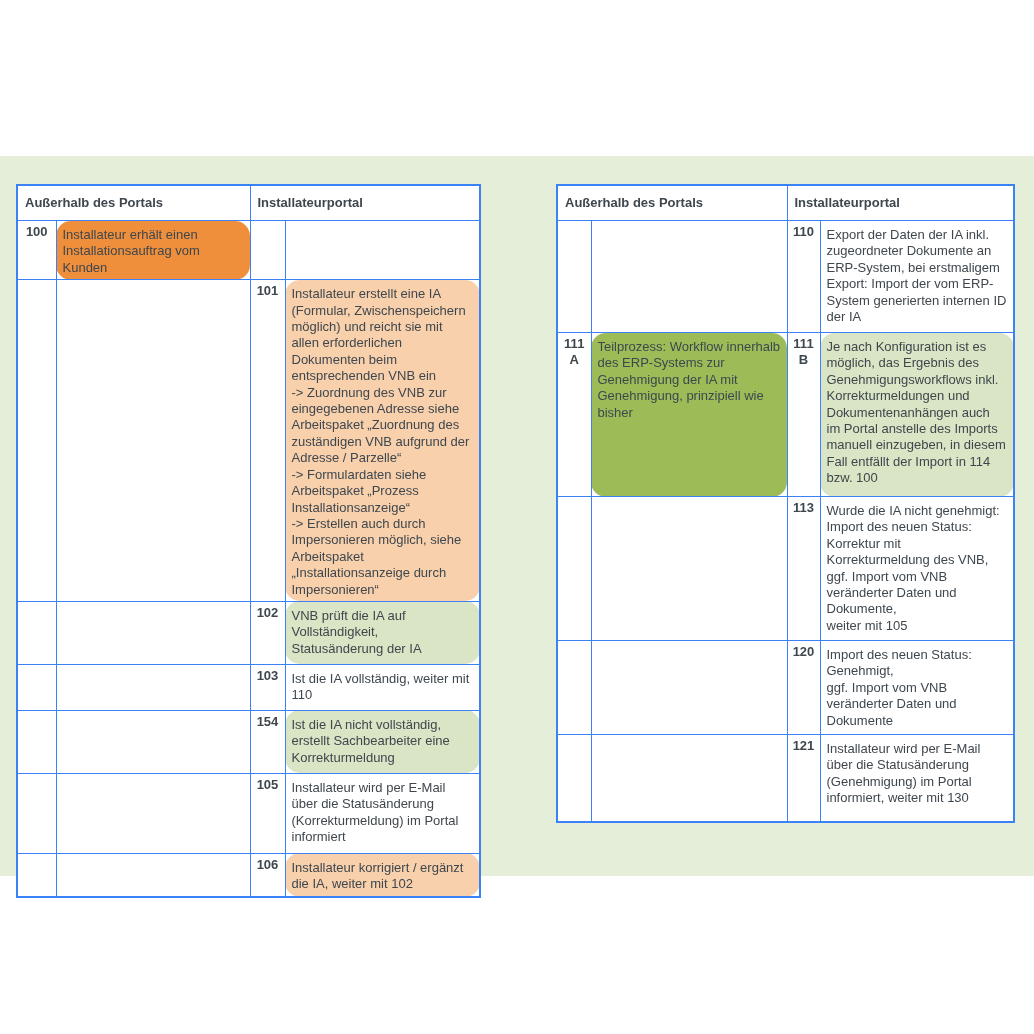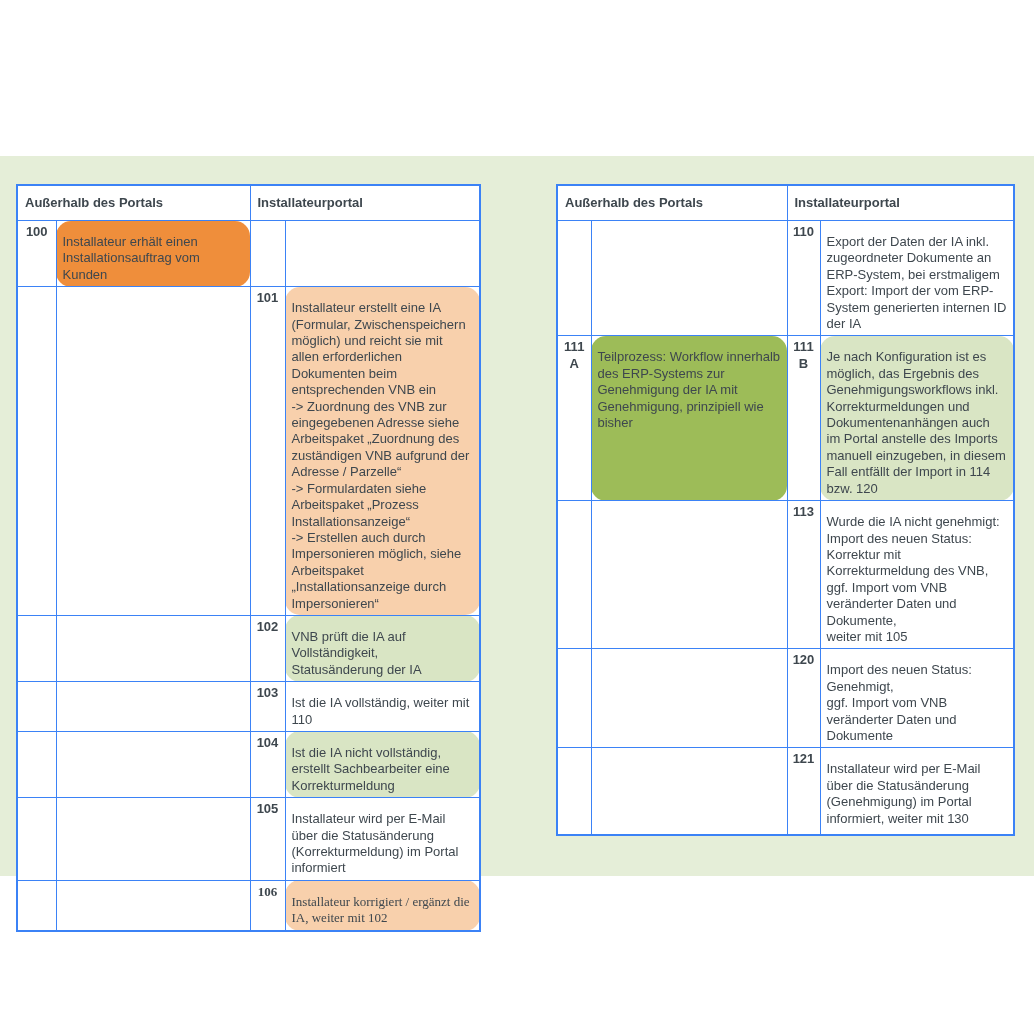--- a/index.html
+++ b/index.html
@@ -54,21 +54,21 @@
     background: #ffffff;
     border-radius: 15px;
   }
   td.num {
     text-align: center;
     font-weight: bold;
     padding: 3px 2px;
     white-space: pre-line;
   }
   td.txt {
-    padding: 13px 6px 3px 6px;
+    padding: 6px 6px 3px 6px;
     white-space: pre-line;
   }
   td.bg-orange    { background: var(--orange, #ef8e3b); }
   td.bg-peach     { background: var(--peach,  #f8d0ac); }
   td.bg-green     { background: var(--green,  #d9e5c4); }
   td.bg-darkgreen { background: var(--darkgreen, #9dbc58); }
 </style>
 </head>
 <body>
 
@@ -112,30 +112,30 @@
         </tr>
         <tr style="height: 46px;">
           <td class="num"></td>
           <td class="txt"></td>
           <td class="num">103</td>
           <td class="txt">Ist die IA vollständig, weiter mit 110</td>
         </tr>
         <tr style="height: 63px;">
           <td class="num"></td>
           <td class="txt"></td>
-          <td class="num">104</td>
+          <td class="num">154</td>
           <td class="txt bg-green">Ist die IA nicht vollständig, erstellt Sachbearbeiter eine Korrekturmeldung</td>
         </tr>
         <tr style="height: 80px;">
           <td class="num"></td>
           <td class="txt"></td>
           <td class="num">105</td>
           <td class="txt">Installateur wird per E-Mail über die Statusänderung (Korrekturmeldung) im Portal informiert</td>
         </tr>
-        <tr style="height: 40px; font-family: Liberation Serif, serif;">
+        <tr style="height: 40px;">
           <td class="num"></td>
           <td class="txt"></td>
           <td class="num">106</td>
           <td class="txt bg-peach">Installateur korrigiert / ergänzt die IA, weiter mit 102</td>
         </tr>
       </tbody>
   </table>
 
   <table class="proc-table right-table">
     <colgroup>
@@ -156,21 +156,21 @@
           <td class="txt"></td>
           <td class="num">110</td>
           <td class="txt">Export der Daten der IA inkl. zugeordneter Dokumente an ERP-System, bei erstmaligem Export: Import der vom ERP-System generierten internen ID der IA</td>
         </tr>
         <tr style="height: 164px;">
           <td class="num">111
 A</td>
           <td class="txt bg-darkgreen">Teilprozess: Workflow innerhalb des ERP-Systems zur Genehmigung der IA mit Genehmigung, prinzipiell wie bisher</td>
           <td class="num">111
 B</td>
-          <td class="txt bg-green">Je nach Konfiguration ist es möglich, das Ergebnis des Genehmigungsworkflows inkl. Korrekturmeldungen und Dokumentenanhängen auch im Portal anstelle des Imports manuell einzugeben, in diesem Fall entfällt der Import in 114 bzw. 120</td>
+          <td class="txt bg-green">Je nach Konfiguration ist es möglich, das Ergebnis des Genehmigungsworkflows inkl. Korrekturmeldungen und Dokumentenanhängen auch im Portal anstelle des Imports manuell einzugeben, in diesem Fall entfällt der Import in 114 bzw. 100</td>
         </tr>
         <tr style="height: 144px; margin-top: 8px;">
           <td class="num"></td>
           <td class="txt"></td>
           <td class="num">113</td>
           <td class="txt">Wurde die IA nicht genehmigt:
 Import des neuen Status:
 Korrektur mit Korrekturmeldung des VNB,
 ggf. Import vom VNB veränderter Daten und Dokumente,
 weiter mit 105</td>

